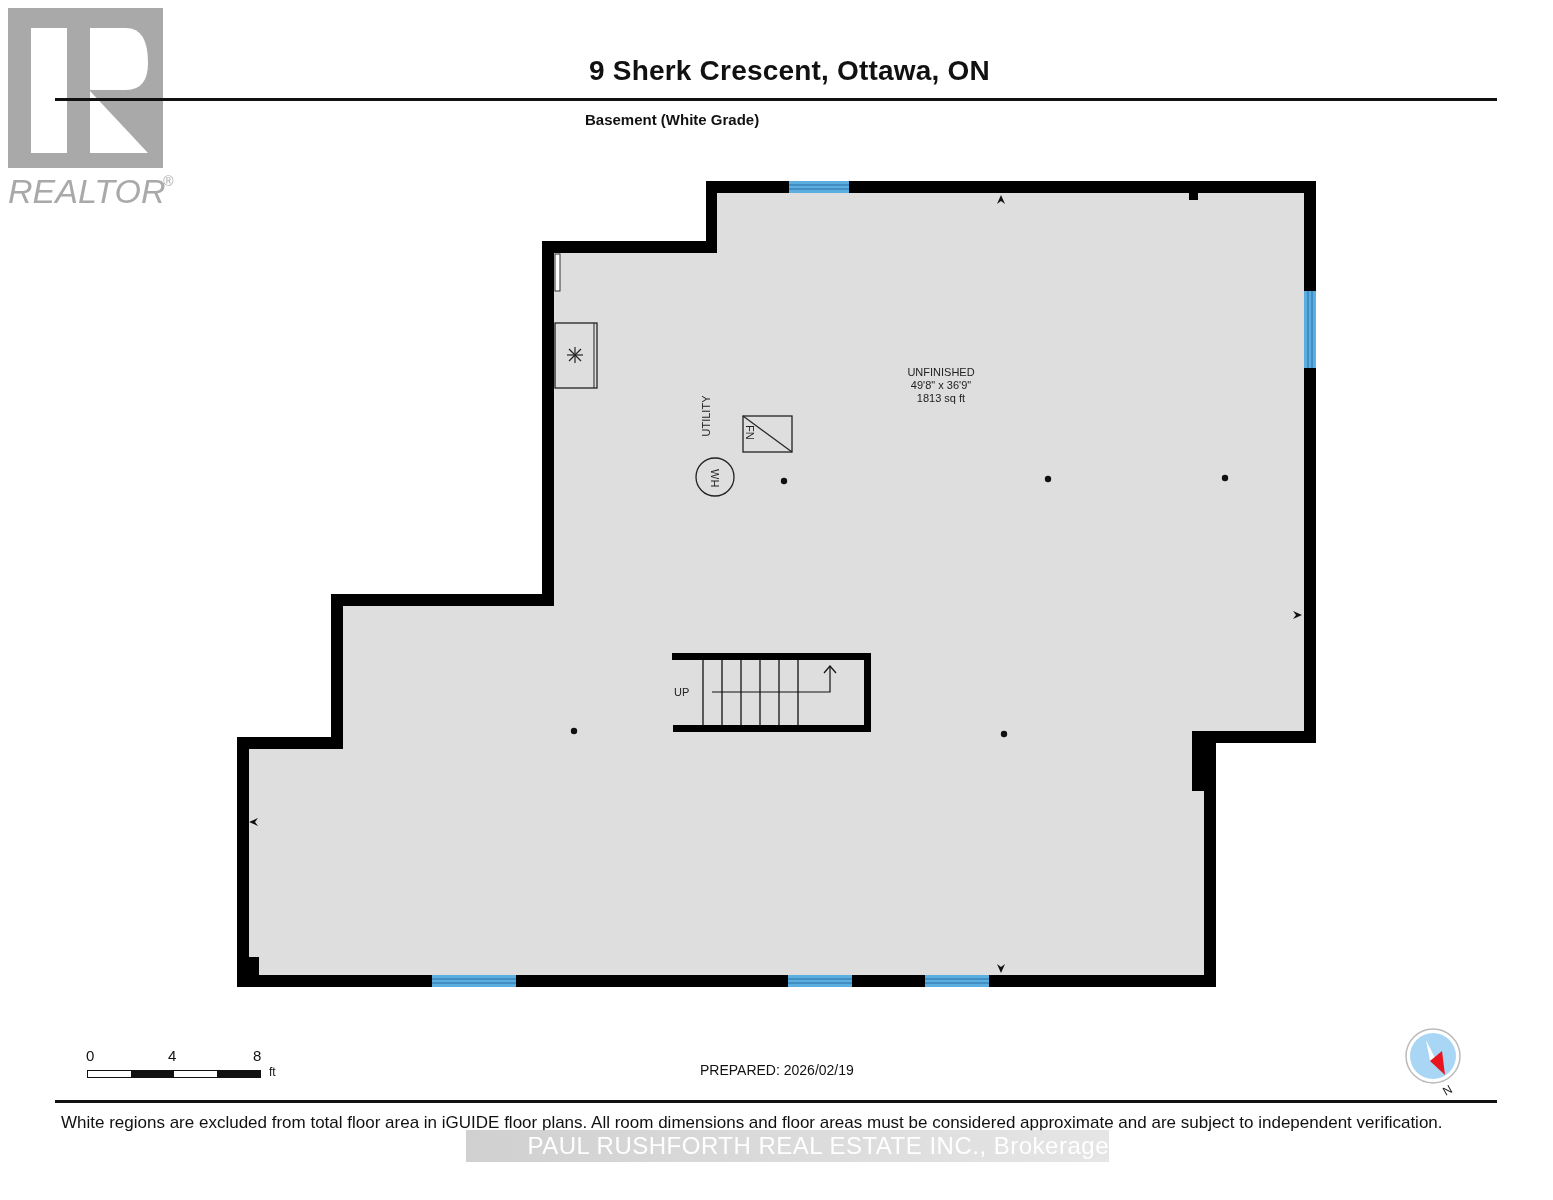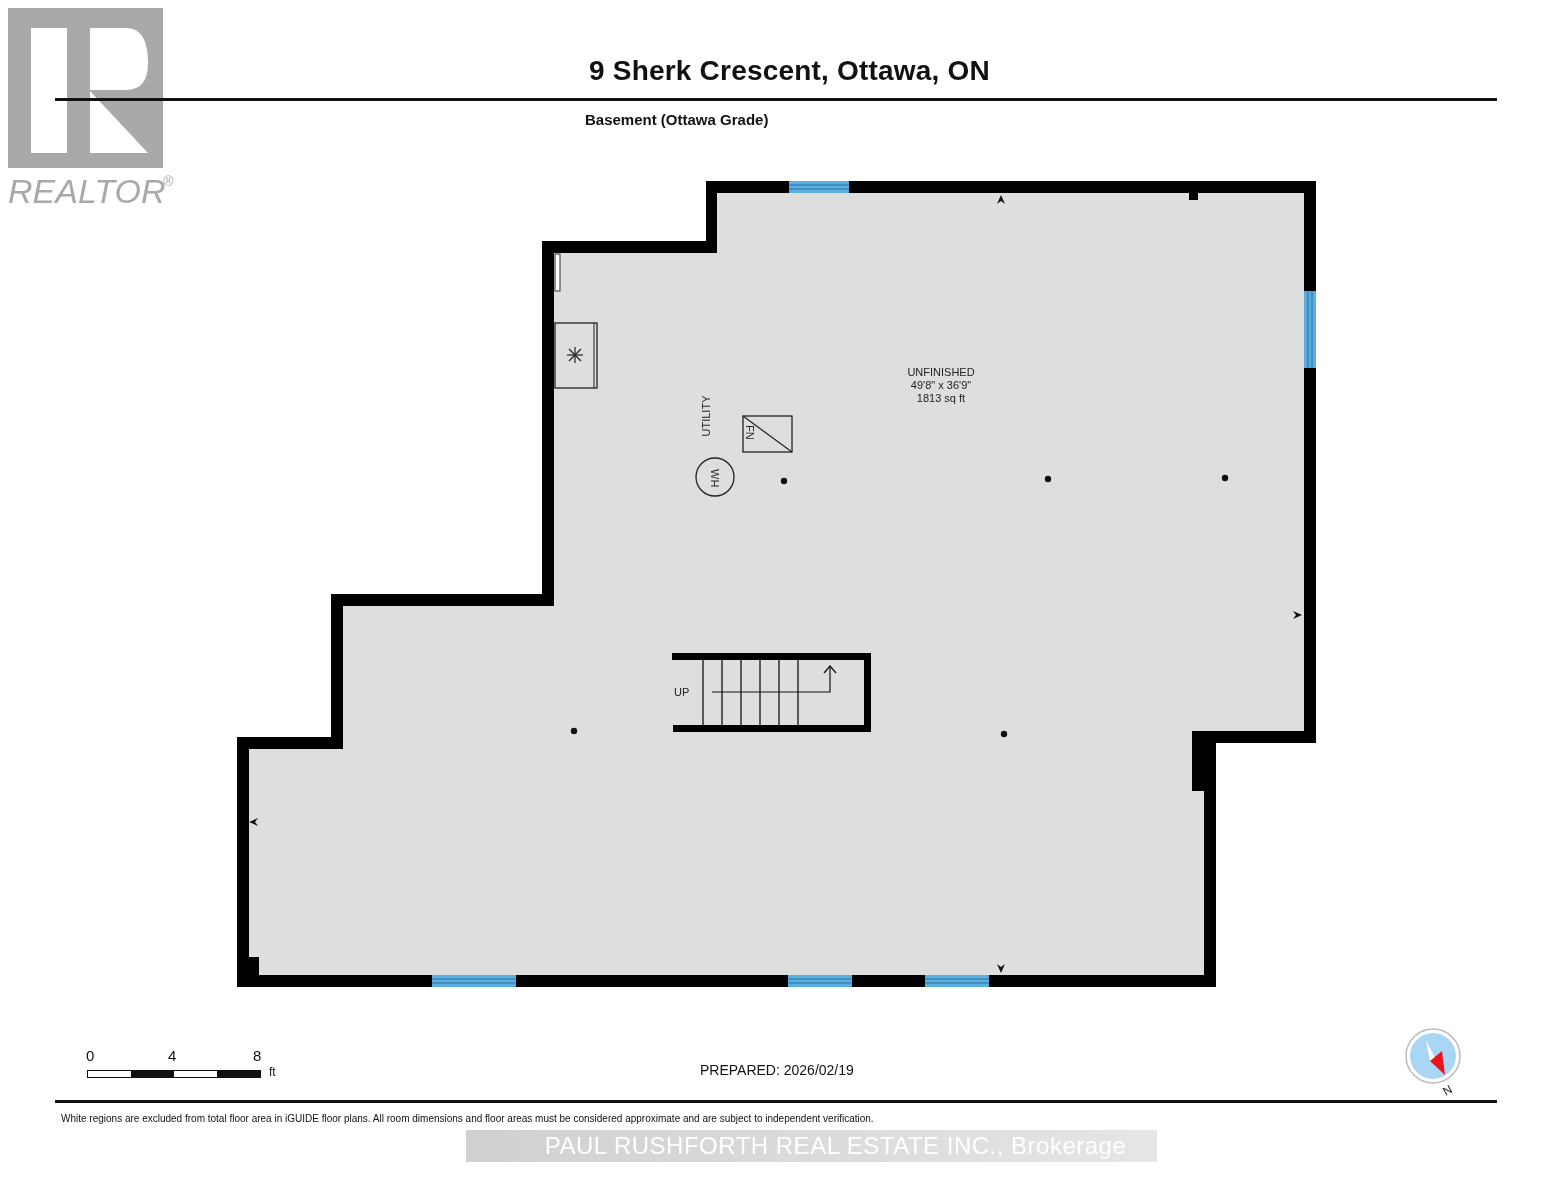--- a/index.html
+++ b/index.html
@@ -18,40 +18,40 @@
   #scale { left: 86px; top: 1047px; width: 210px; height: 40px; }
   .scale-num { position: absolute; font-size: 15px; top: 0; }
   #scale-bar { position: absolute; left: 1px; top: 23px; width: 172px; height: 6px; border: 1px solid #111; display: flex; }
   #scale-bar div { flex: 1; height: 6px; }
   .seg-w { background: #fff; }
   .seg-b { background: #111; }
   #scale-unit { position: absolute; left: 183px; top: 18px; font-size: 12px; }
   #prepared { left: 700px; top: 1062px; font-size: 14px; }
   #compass { left: 1404px; top: 1028px; width: 62px; height: 70px; }
   #footer-rule { left: 55px; top: 1100px; width: 1442px; height: 3px; background: #111; }
-  #disclaimer { left: 61px; top: 1113px; font-size: 10px; color: #111; }
-  #watermark { left: 466px; top: 1130px; width: 643px; height: 32px; background: linear-gradient(90deg, rgba(200,200,200,0.85), rgba(225,225,225,0.85)); color: #fff; font-size: 24px; line-height: 32px; letter-spacing: 0.5px; white-space: nowrap; overflow: hidden; text-align: center; padding-left: 48px; }
+  #disclaimer { left: 61px; top: 1113px; font-size: 17px; color: #111; }
+  #watermark { left: 466px; top: 1130px; width: 643px; height: 32px; background: linear-gradient(90deg, rgba(200,200,200,0.85), rgba(225,225,225,0.85)); color: #fff; font-size: 24px; line-height: 32px; letter-spacing: 0.5px; white-space: nowrap; overflow: hidden; text-align: right; }
 </style>
 </head>
 <body>
 
 <div id="logo" class="abs">
   <svg width="170" height="200" viewBox="0 0 170 200">
     <rect x="0" y="0" width="155" height="160" fill="#a9a9a9"></rect>
     <rect x="23" y="20" width="36" height="125" fill="#ffffff"></rect>
     <path d="M82 20 L118 20 Q140 20 140 55 Q140 82 118 82 L82 82 Z" fill="#ffffff"></path>
     <path d="M82 83 L82 145 L140 145 Z" fill="#ffffff"></path>
     <text x="0" y="195" font-family="Liberation Sans, sans-serif" font-size="34" fill="#a9a9a9"><tspan>REALTOR</tspan></text>
     <text x="155" y="178" font-family="Liberation Sans, sans-serif" font-size="14" fill="#a9a9a9">®</text>
   </svg>
 </div>
 
 <div id="title" class="abs"><span>9 Sherk Crescent, Ottawa, ON</span></div>
 <div id="title-rule" class="abs"></div>
-<div id="subtitle" class="abs">Basement (Ottawa Grade)</div>
+<div id="subtitle" class="abs">Basement (White Grade)</div>
 
 <svg id="plan" class="abs" viewBox="0 0 1553 1200">
 
   <polygon points="717,193 1304,193 1304,731 1204,731 1204,975 249,975 249,749 343,749 343,606 554,606 554,253 717,253" fill="#dedede"></polygon>
 
   <g fill="#000">
     <rect x="706" y="181" width="610" height="12"></rect>
     <rect x="1304" y="181" width="12" height="562"></rect>
     <rect x="1192" y="731" width="124" height="12"></rect>
     <rect x="1204" y="731" width="12" height="256"></rect>

